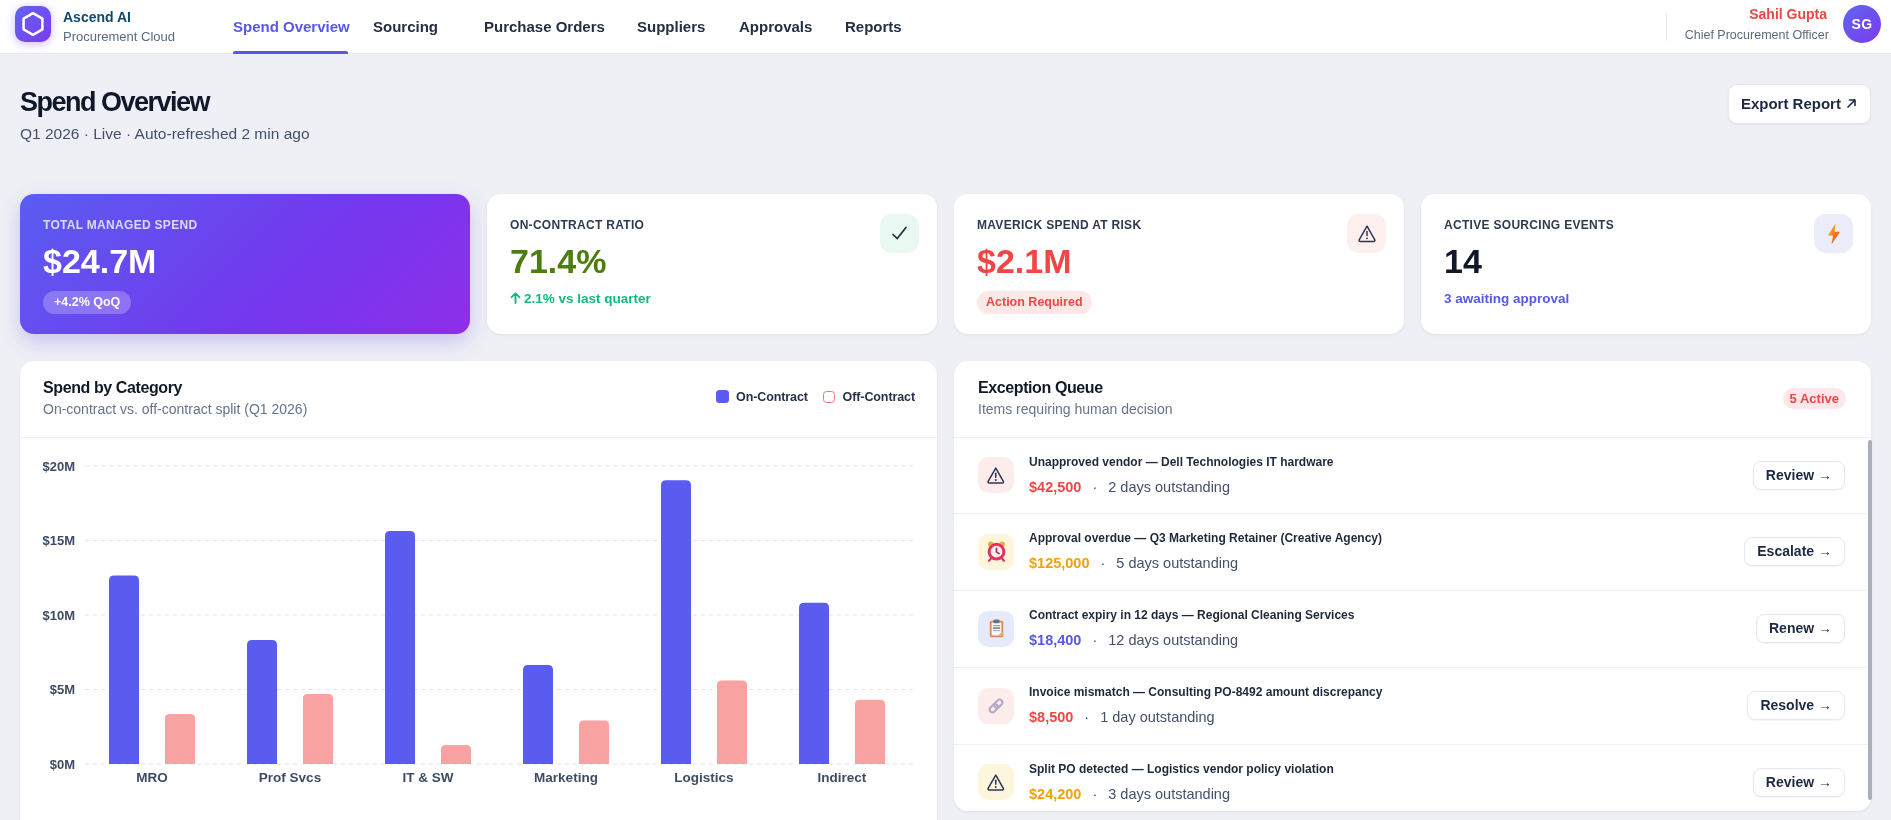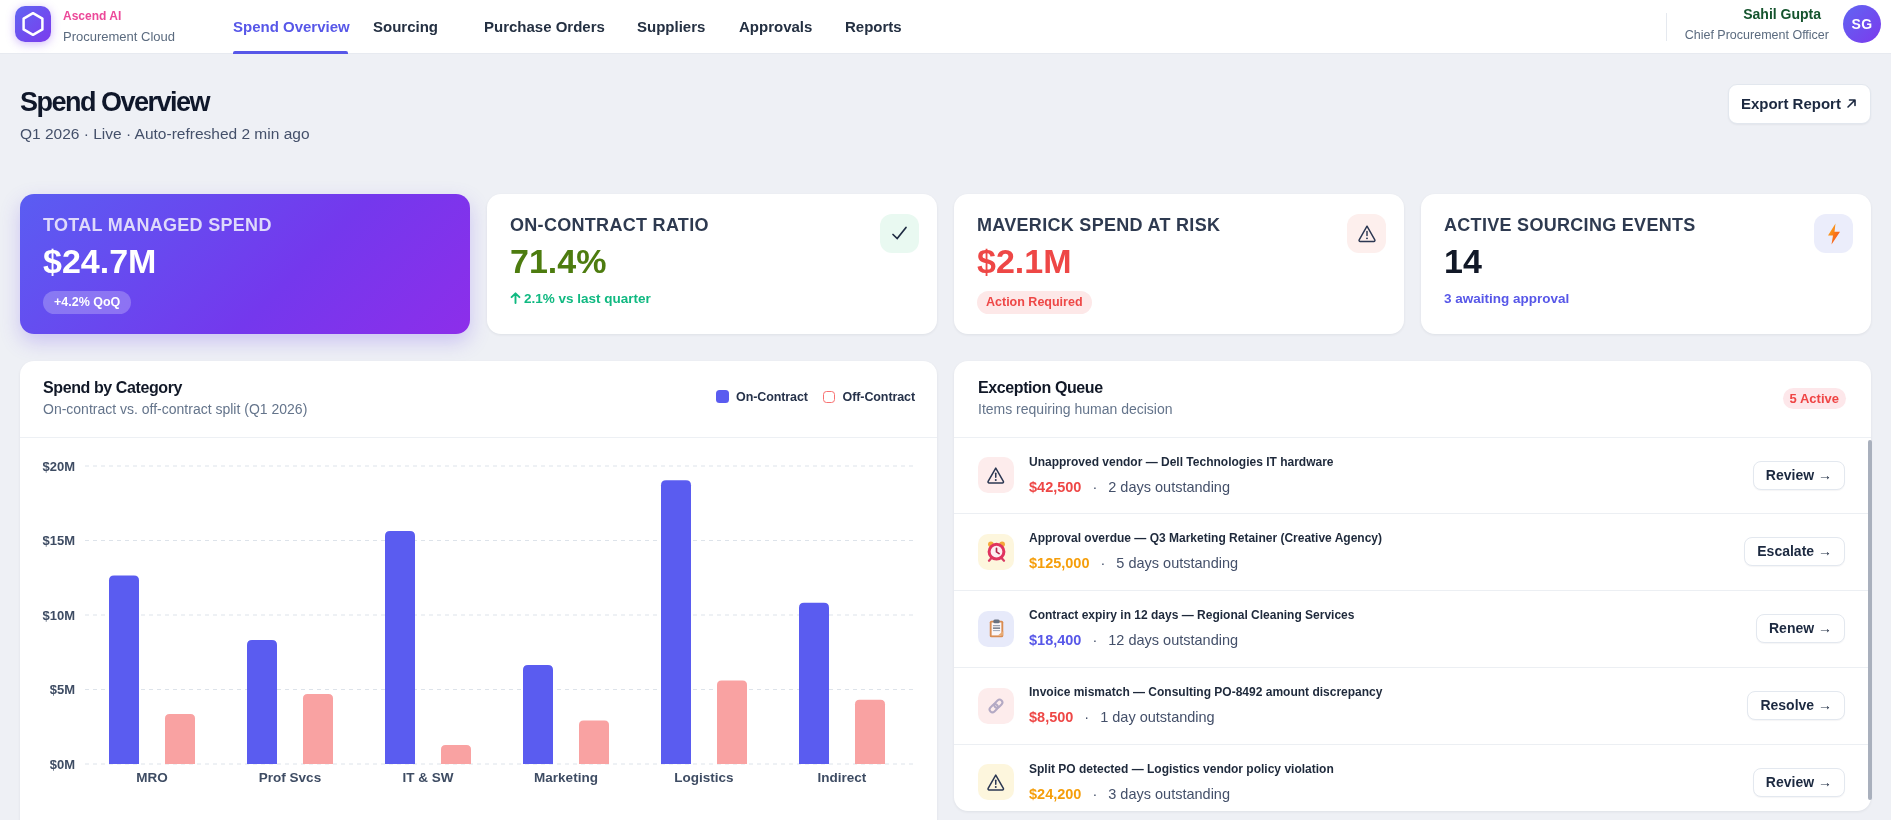--- a/index.html
+++ b/index.html
@@ -1,35 +1,35 @@
 <!DOCTYPE html>
 <html><head><meta charset="utf-8">
 <style>
 *{margin:0;padding:0;box-sizing:border-box;}
 html,body{width:1891px;height:820px;}
 body{background:#eef0f5;font-family:"Liberation Sans",sans-serif;position:relative;overflow:hidden;color:#0f172a;}
 
 #hdr{position:absolute;left:0;top:0;width:1891px;height:54px;background:#fff;border-bottom:1px solid #e7eaf0;}
 #logo{position:absolute;left:15px;top:6px;width:36px;height:36px;border-radius:10px;background:linear-gradient(135deg,#6065f2 0%,#7c3aed 100%);box-shadow:0 2px 10px rgba(124,58,237,.35);}
-#brand1{position:absolute;left:63px;top:9px;font-size:12px;font-weight:700;color:#ec4899;}
+#brand1{position:absolute;left:63px;top:9px;font-size:14px;font-weight:700;color:#0c4a6e;}
 #brand2{position:absolute;left:63px;top:29px;font-size:13px;color:#5b6b7f;}
 .nav{position:absolute;top:0;height:54px;line-height:54px;font-size:15px;font-weight:700;color:#243042;}
 .nav.act{color:#5757e8;}
 #navu{position:absolute;left:233px;top:51px;width:115px;height:3px;background:#5757e8;border-radius:2px 2px 0 0;}
 #vdiv{position:absolute;left:1666px;top:13px;width:1px;height:28px;background:#e5e9ef;}
-#uname{position:absolute;right:70px;top:6px;font-size:14px;font-weight:700;color:#14532d;text-align:right;}
+#uname{position:absolute;right:64px;top:6px;font-size:14px;font-weight:700;color:#ef4444;text-align:right;}
 #urole{position:absolute;right:62px;top:28px;font-size:12.5px;color:#5b6b7f;text-align:right;}
 #avatar{position:absolute;left:1843px;top:5px;width:38px;height:38px;border-radius:50%;background:linear-gradient(135deg,#6065f2,#7c3aed);color:#fff;font-size:14px;font-weight:700;text-align:center;line-height:38px;letter-spacing:.5px;}
 
 #h1{position:absolute;left:20px;top:86px;font-size:27px;line-height:32px;letter-spacing:-1.5px;font-weight:800;color:#0f172a;}
 #sub{position:absolute;left:20px;top:125px;font-size:15.5px;line-height:18px;color:#44506a;}
 #export{position:absolute;left:1728px;top:84px;width:143px;height:40px;background:#fff;border:1px solid #e2e7ee;border-radius:9px;font-size:15px;font-weight:700;color:#1c2940;text-align:center;line-height:38px;box-shadow:0 1px 2px rgba(16,24,40,.05);}
 
 .kpi{position:absolute;top:194px;width:450px;height:140px;border-radius:14px;background:#fff;box-shadow:0 1px 3px rgba(15,23,42,.07);}
-.kpi .lab{position:absolute;left:23px;top:24px;font-size:18px;line-height:14px;font-weight:700;letter-spacing:.3px;color:#2e3a50;}
+.kpi .lab{position:absolute;left:23px;top:24px;font-size:12px;line-height:14px;font-weight:700;letter-spacing:.3px;color:#2e3a50;}
 .kpi .val{position:absolute;left:23px;top:49.5px;font-size:34px;line-height:34px;font-weight:800;}
 .kpi .sub2{position:absolute;left:23px;top:97px;font-size:13.5px;font-weight:700;}
 .ibox{position:absolute;top:20px;width:39px;height:39px;border-radius:12px;display:flex;align-items:center;justify-content:center;}
 .chip{display:inline-block;height:23px;line-height:23px;padding:0 11px;border-radius:12px;font-size:12.5px;font-weight:700;}
 
 .card{position:absolute;top:361px;border-radius:14px;background:#fff;box-shadow:0 1px 3px rgba(15,23,42,.07);}
 .ctitle{font-size:16px;line-height:19px;letter-spacing:-.4px;font-weight:700;color:#111827;}
 .csub{font-size:14px;line-height:17px;color:#64748b;}
 .cdiv{position:absolute;left:0;top:76px;width:100%;height:1px;background:#edf0f4;}
 

